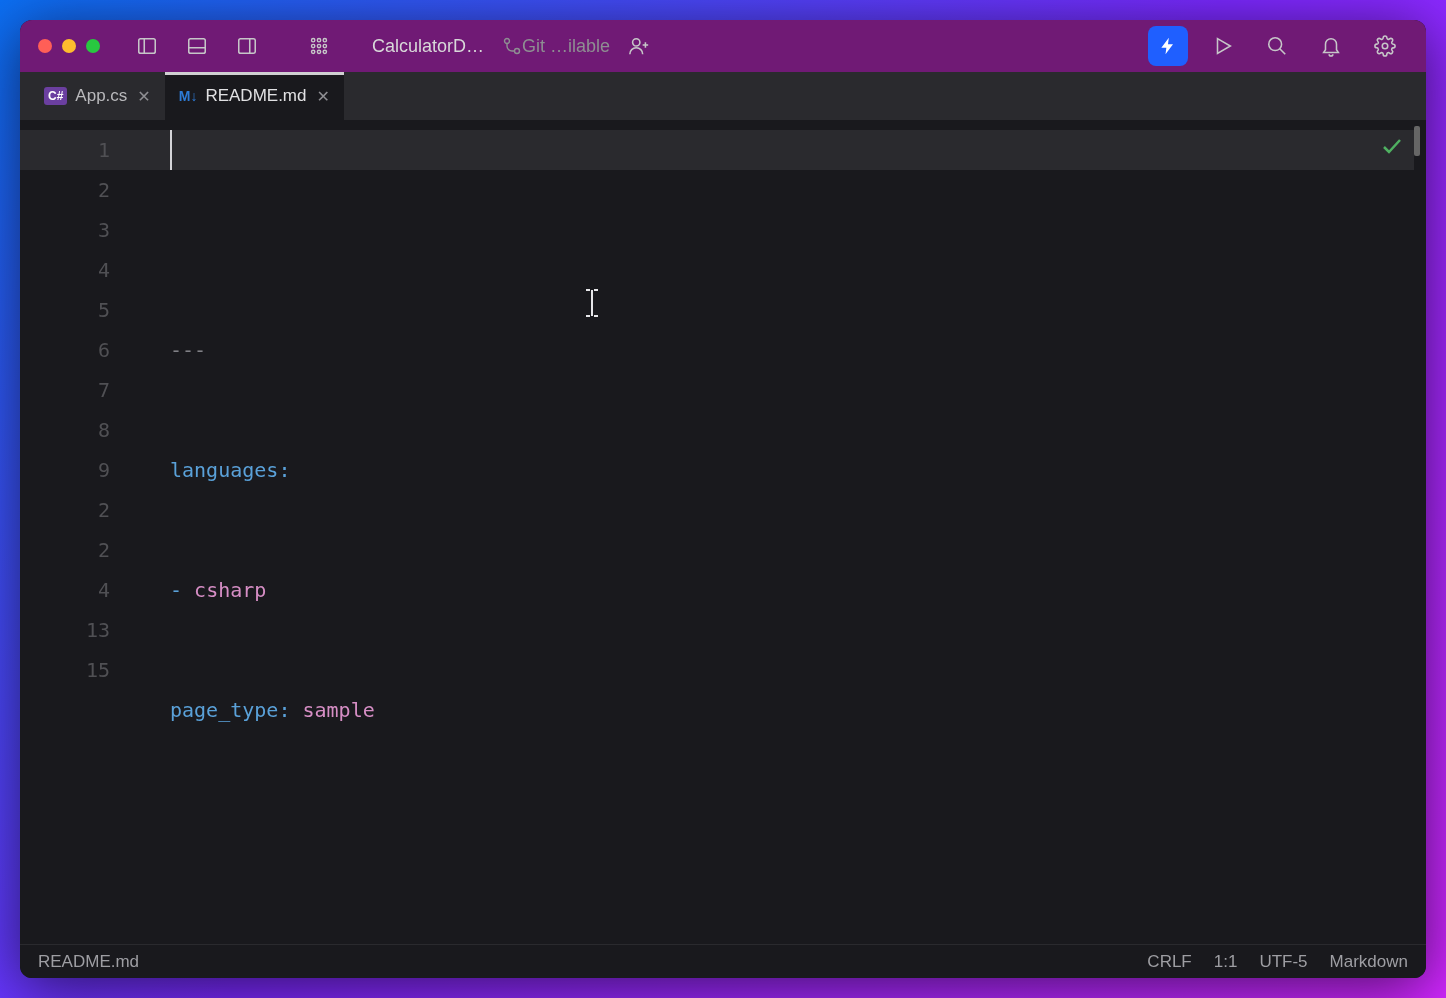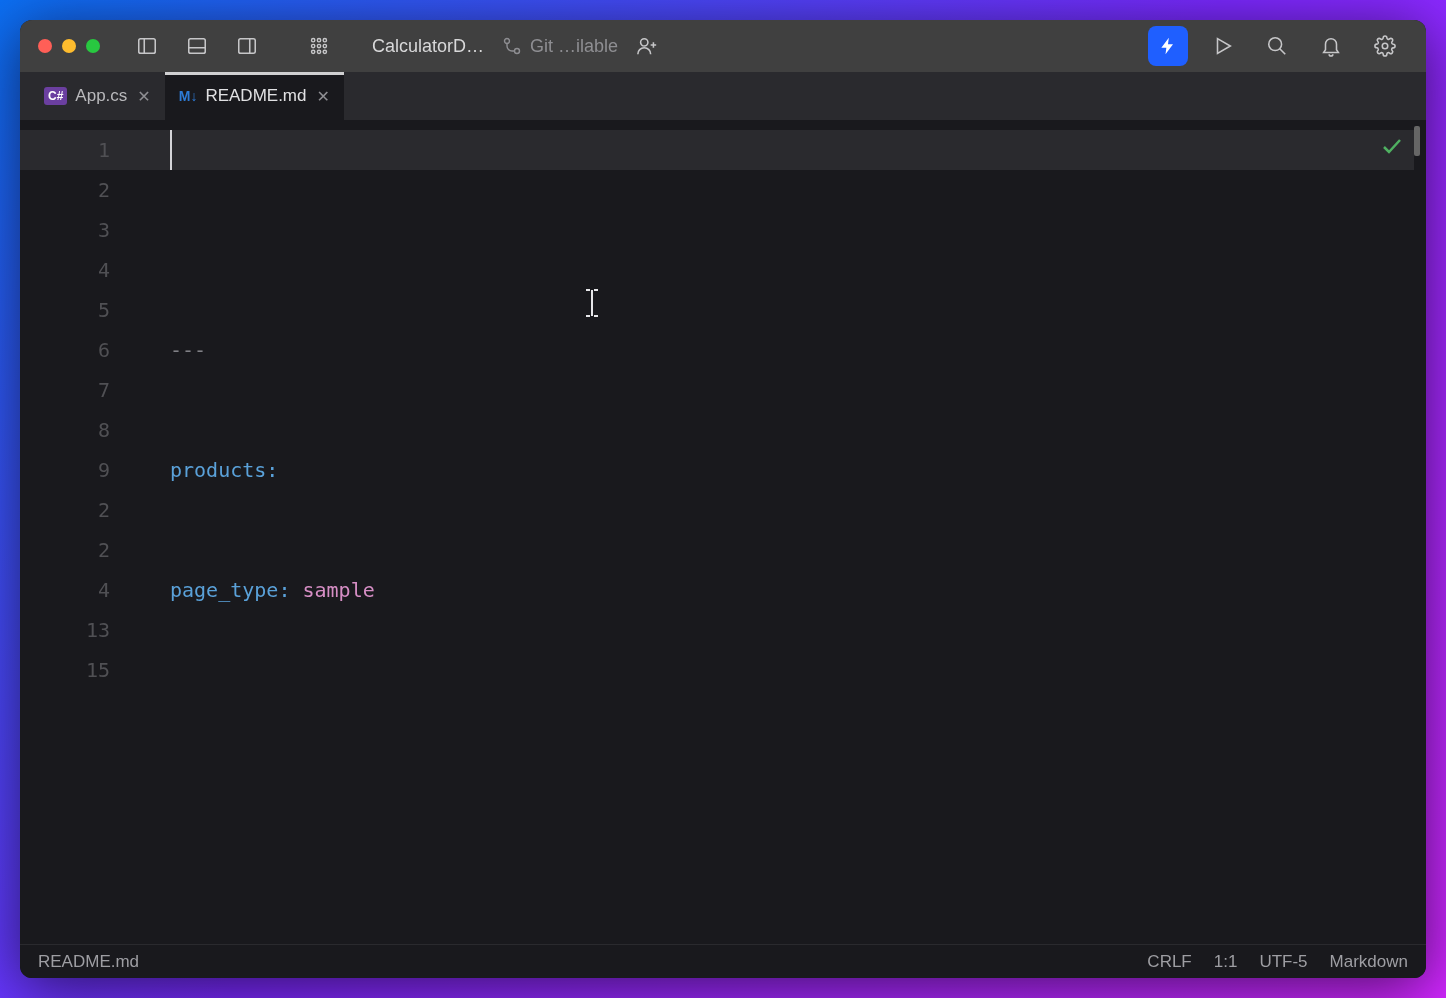--- a/index.html
+++ b/index.html
@@ -22,21 +22,21 @@
     overflow: hidden;
     box-shadow: 0 10px 60px rgba(0,0,0,0.6);
   }
   
   .titlebar {
     height: 52px;
     display: flex;
     align-items: center;
     padding: 0 18px;
     gap: 10px;
-    background: #404040;
+    background: #701a75;
   }
   .traffic { display: flex; gap: 10px; margin-right: 18px; }
   .dot { width: 14px; height: 14px; border-radius: 50%; }
   .dot.red { background: #ff5f57; }
   .dot.yellow { background: #febc2e; }
   .dot.green { background: #28c840; }
   .tbtn {
     width: 38px; height: 38px;
     display: flex; align-items: center; justify-content: center;
     border-radius: 6px;
@@ -47,21 +47,21 @@
   .tb-sep { width: 14px; }
   .title-text {
     color: #d8d8d9;
     font-size: 18px;
     font-weight: 500;
     white-space: nowrap;
     overflow: hidden;
     text-overflow: ellipsis;
     max-width: 180px;
   }
-  .git-group { display:flex; align-items:center; gap:8px; color:#8e8e92; margin-left: 8px;}
+  .git-group { display:flex; align-items:center; color:#8e8e92; margin-left: 8px;}
   .git-text { font-size: 18px; color:#8e8e92; white-space:nowrap; max-width: 140px; overflow:hidden; text-overflow: ellipsis;}
   .titlebar-spacer { flex: 1; }
   .titlebar-right { display:flex; gap: 16px; align-items:center; margin-right: 4px;}
   .bolt {
     width: 40px; height: 40px;
     background: #1f5fff;
     border-radius: 8px;
     display:flex; align-items:center; justify-content:center;
     color: #fff;
   }
@@ -334,21 +334,22 @@
 
     <div class="code">
       <div class="caret"></div>
       <div class="ibeam">
         <svg width="20" height="30" viewBox="0 0 20 30" stroke="currentColor" stroke-width="2" fill="none">
           <path d="M4 2h4M12 2h4M10 2v26M4 28h4M12 28h4"></path>
         </svg>
       </div>
 
       <div class="line"><span class="tok-gray">---</span></div>
-      <div class="line"><span class="tok-key">products</span><span class="tok-key">:</span></div>
+      <div class="line"><span class="tok-key">languages</span><span class="tok-key">:</span></div>
+      <div class="line"><span class="tok-key">- </span><span class="tok-val">csharp</span></div>
       <div class="line"><span class="tok-key">page_type</span><span class="tok-key">: </span><span class="tok-val">sample</span></div>
       
       
       
       
       
       
       
       
       

